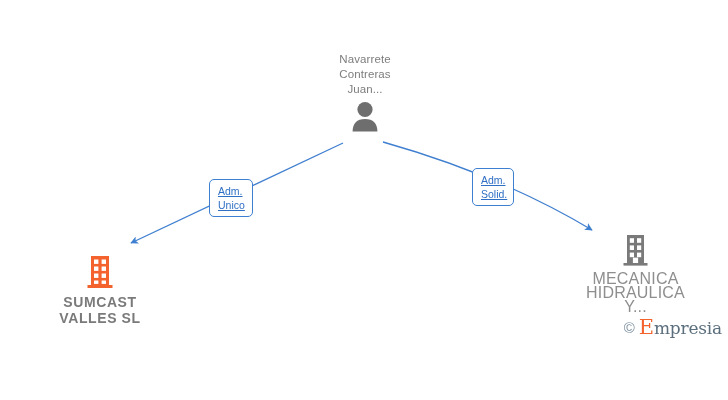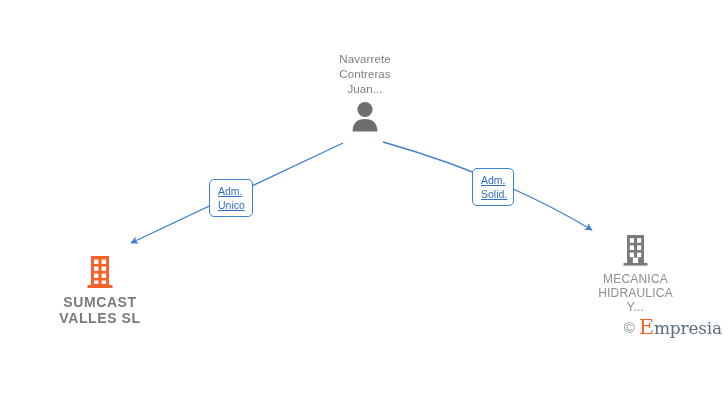--- a/index.html
+++ b/index.html
@@ -70,21 +70,21 @@
     white-space: pre-line;
   }
   .company-label.primary {
     font-size: 14px;
     line-height: 15.5px;
     font-weight: bold;
     color: #7a7a7a;
     letter-spacing: 0.6px;
   }
   .company-label.secondary {
-    font-size: 12px;
+    font-size: 16px;
     line-height: 14px;
     font-weight: normal;
     color: #8e8e8e;
     letter-spacing: 0.2px;
   }
 
   
   .edge-label {
     position: absolute;
     box-sizing: border-box;

